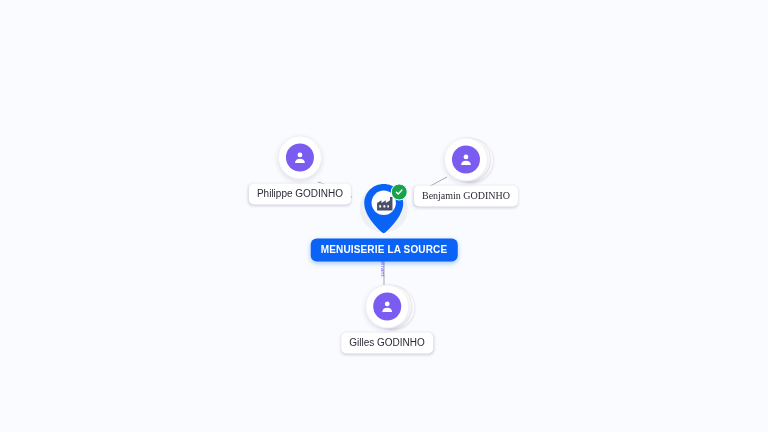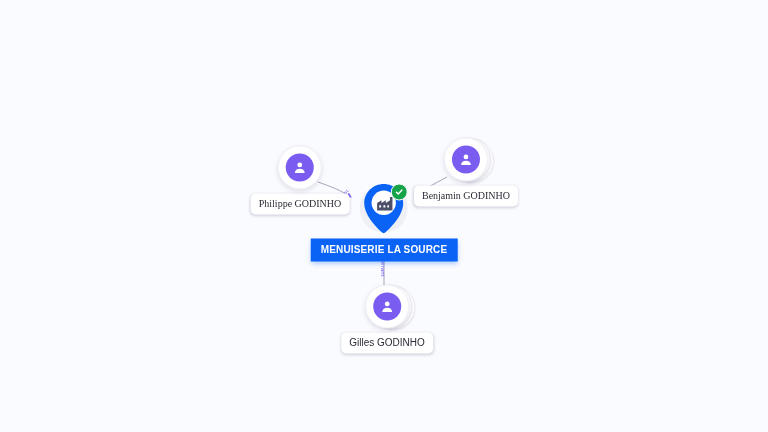--- a/index.html
+++ b/index.html
@@ -92,21 +92,21 @@
     white-space: nowrap;
     box-shadow: 0 1px 3px rgba(40, 40, 90, 0.20);
   }
   .label-pill.company {
     background: #0b63f6;
     color: #ffffff;
     font-size: 10px;
     font-weight: 700;
     letter-spacing: 0.15px;
     padding: 6px 10px 7px 10px;
-    border-radius: 0;
+    border-radius: 6px;
     box-shadow: 0 2px 5px rgba(11, 99, 246, 0.35);
   }
 
   
   .pin-wrap {
     position: relative;
     width: 58px;
     height: 58px;
     display: flex;
     align-items: flex-start;
@@ -175,21 +175,21 @@
 
     <path d="M 384 252 L 384 290" fill="none" stroke="#a5a5bb" stroke-width="1"></path>
   </svg>
 
   <div class="edge-label" style="left:344px; top:190px; transform: rotate(-62deg);">Pr</div>
 
   <div class="edge-label" style="left:418px; top:190px; transform: rotate(58deg);">Co</div>
 
   <div class="edge-label vertical" style="left:373px; top:264px; transform: rotate(90deg);">Gérant</div>
 
-  <div class="node person-node" style="left:300px; top:180px;font-family:Liberation Serif, serif;">
+  <div class="node person-node" style="left:300px; top:170px;">
     <div class="avatar-stack">
       <div class="avatar-ring">
         <div class="avatar-disc">
           <svg width="16" height="16" viewBox="0 0 24 24" aria-hidden="true">
             <circle cx="12" cy="8.2" r="3.6" fill="#ffffff"></circle>
             <path d="M4.6 20.2c0-4.1 3.3-6.4 7.4-6.4s7.4 2.3 7.4 6.4z" fill="#ffffff"></path>
           </svg>
         </div>
       </div>
     </div>

